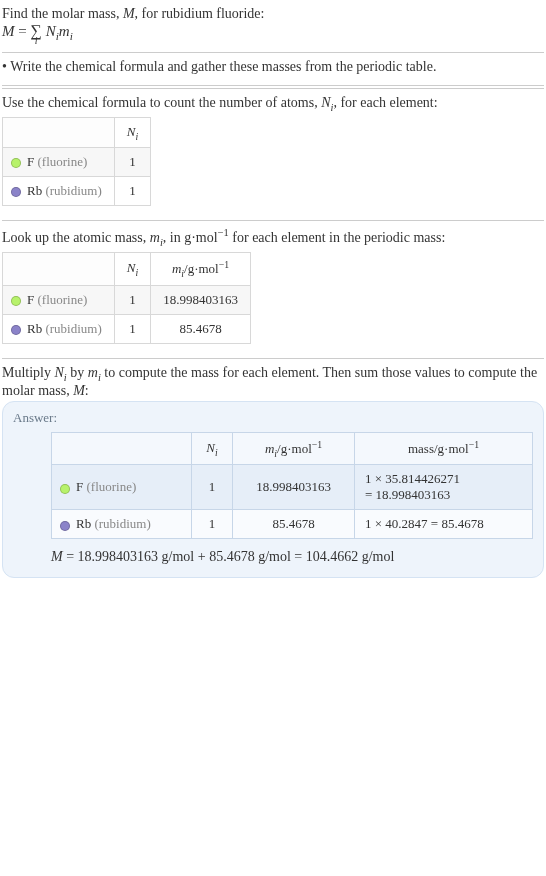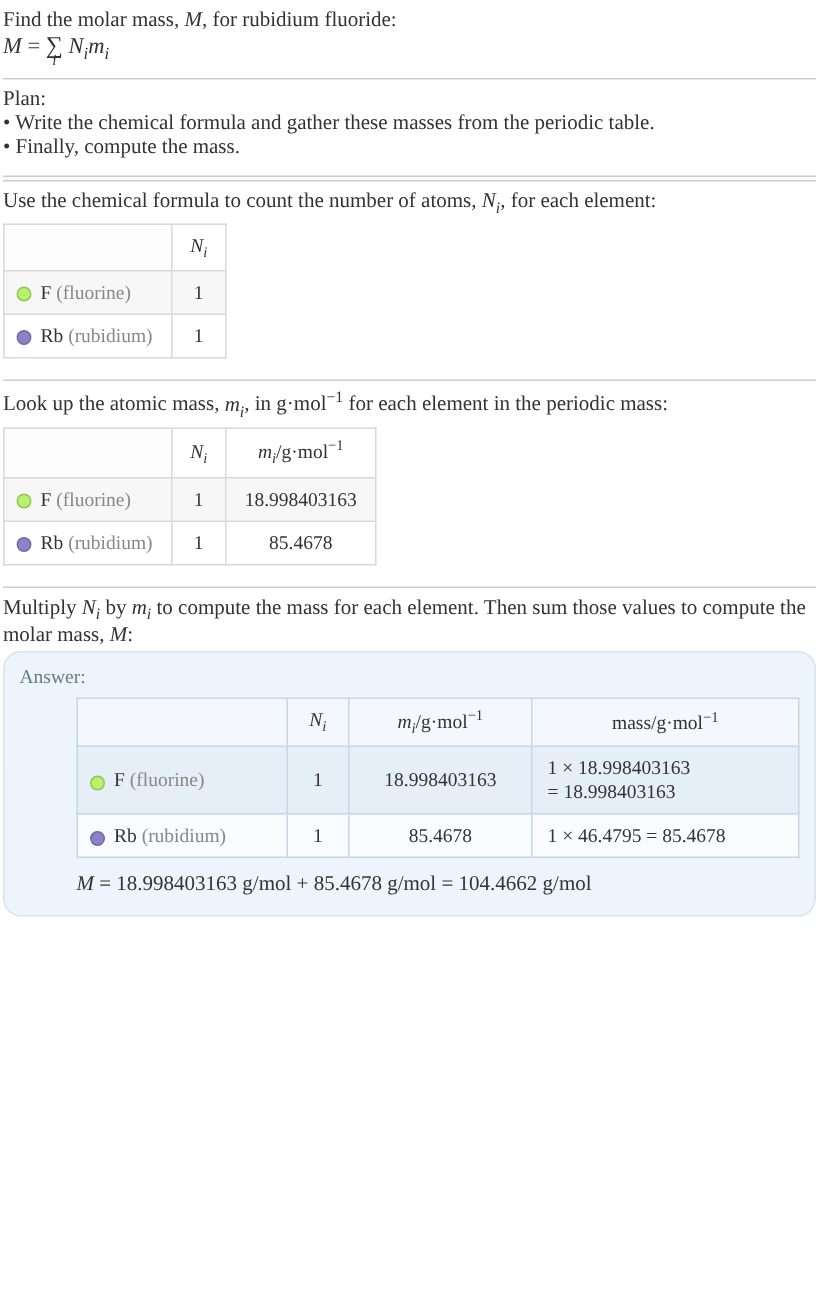--- a/index.html
+++ b/index.html
@@ -47,23 +47,21 @@
       <span>Find the molar mass, </span><span class="formula"><span class="ital">M</span></span><span>, for rubidium fluoride:</span>
     </div>
     <div class="eq-line">
       <span class="formula"><span class="ital">M</span></span><span> = </span><span class="sigma"><span>∑</span><span class="sub">i</span></span>&nbsp;<span class="formula"><span class="ital">N</span><sub>i</sub><span class="ital">m</span><sub>i</sub></span>
     </div>
   </div>
 
   <hr class="divider">
 
   <div class="section">
-    <div>Plan:</div>
     <div>• Write the chemical formula and gather these masses from the periodic table.</div>
-    <div>• Finally, compute the mass.</div>
   </div>
 
   <hr class="divider">
 
 
   <hr class="divider">
 
   <div class="section">
     <div>
       <span>Use the chemical formula to count the number of atoms, </span><span class="formula"><span class="ital">N</span><sub>i</sub></span><span>, for each element:</span>
@@ -127,27 +125,27 @@
             <tr>
           <th></th>
           <th><span>N</span><sub>i</sub></th>
           <th><span>m</span><sub>i</sub><span class="plain">/g·mol</span><sup class="plain">−1</sup></th>
           <th><span class="plain">mass/g·mol</span><sup class="plain">−1</sup></th>
         </tr>
         <tr class="bodyrow">
           <td class="elcell"><span class="dot dot-f"></span><span>F</span><span class="elname"> (fluorine)</span></td>
           <td>1</td>
           <td>18.998403163</td>
-          <td class="massleft"><span>1 × 18.998403163</span><br><span>= 18.998403163</span></td>
+          <td class="massleft"><span>1 × 35.814426271</span><br><span>= 18.998403163</span></td>
         </tr>
         <tr class="bodyrow">
           <td class="elcell"><span class="dot dot-rb"></span><span>Rb</span><span class="elname"> (rubidium)</span></td>
           <td>1</td>
           <td>85.4678</td>
-          <td class="massleft">1 × 46.4795 = 85.4678</td>
+          <td class="massleft">1 × 40.2847 = 85.4678</td>
         </tr>
       </tbody>
         </table>
       <div class="mline">
         <span>M</span><span class="up"> = 18.998403163 g/mol + 85.4678 g/mol = 104.4662 g/mol</span>
       </div>
     </div>
   </div>
 
 </div>

